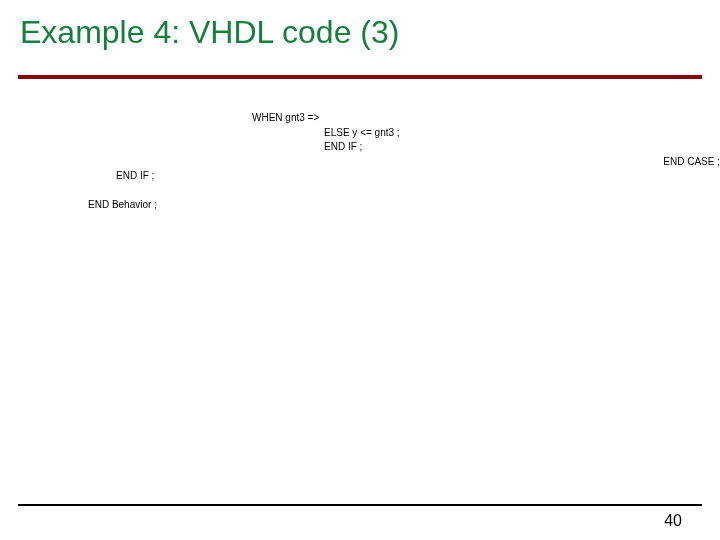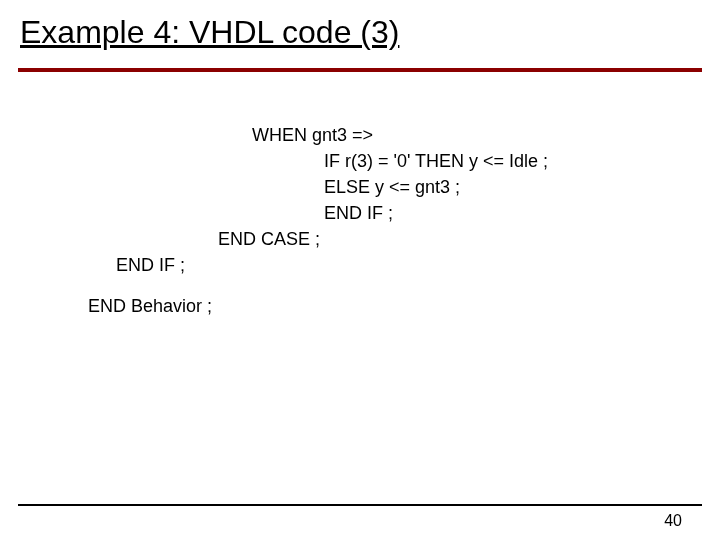--- a/index.html
+++ b/index.html
@@ -11,41 +11,40 @@
       width: 720px;
       height: 540px;
       background: #ffffff;
       font-family: Arial, Helvetica, sans-serif;
       position: relative;
       overflow: hidden;
     }
     .title {
       font-size: 32px;
       font-weight: normal;
-      color: #000000;
-      padding: 14px 0 17px 20px;
+      color: #15803d;
+      padding: 14px 0 24px 20px;
       font-family: Arial, Helvetica, sans-serif;
-      text-decoration: underline;
     }
     .title-underline {
       height: 4px;
       background: #8b0000;
       margin: 0 18px 0 18px;
     }
     .code-block {
-      margin-top: 50px;
+      margin-top: 32px;
       margin-left: 88px;
       font-family: Arial, Helvetica, sans-serif;
-      font-size: 18px;
+      font-size: 10px;
       color: #000000;
       line-height: 1.45;
     }
     .indent-0 { padding-left: 0; }
     .indent-1 { padding-left: 28px; }
-    .indent-2 { padding-left: 130px; }
+    .indent-2 { padding-left: 130px; text-align: right; }
     .indent-3 { padding-left: 164px; }
     .indent-4 { padding-left: 236px; }
     .spacer { height: 14px; }
     .footer-line {
       position: absolute;
       bottom: 34px;
       left: 18px;
       right: 18px;
       height: 2px;
       background: #000000;
@@ -59,21 +58,20 @@
     }
   </style>
 </head>
 <body>
 
 <div class="title">Example 4: VHDL code (3)</div>
 <div class="title-underline"></div>
 
 <div class="code-block">
   <div class="indent-3">WHEN gnt3 =&gt;</div>
-  <div class="indent-4">IF r(3) = '0' THEN y &lt;= Idle ;</div>
   <div class="indent-4">ELSE y &lt;= gnt3 ;</div>
   <div class="indent-4">END IF ;</div>
   <div class="indent-2">END CASE ;</div>
   <div class="indent-1">END IF ;</div>
   <div class="spacer"></div>
   <div class="indent-0">END Behavior ;</div>
 </div>
 
 <div class="footer-line"></div>
 <div class="page-number">40</div>

